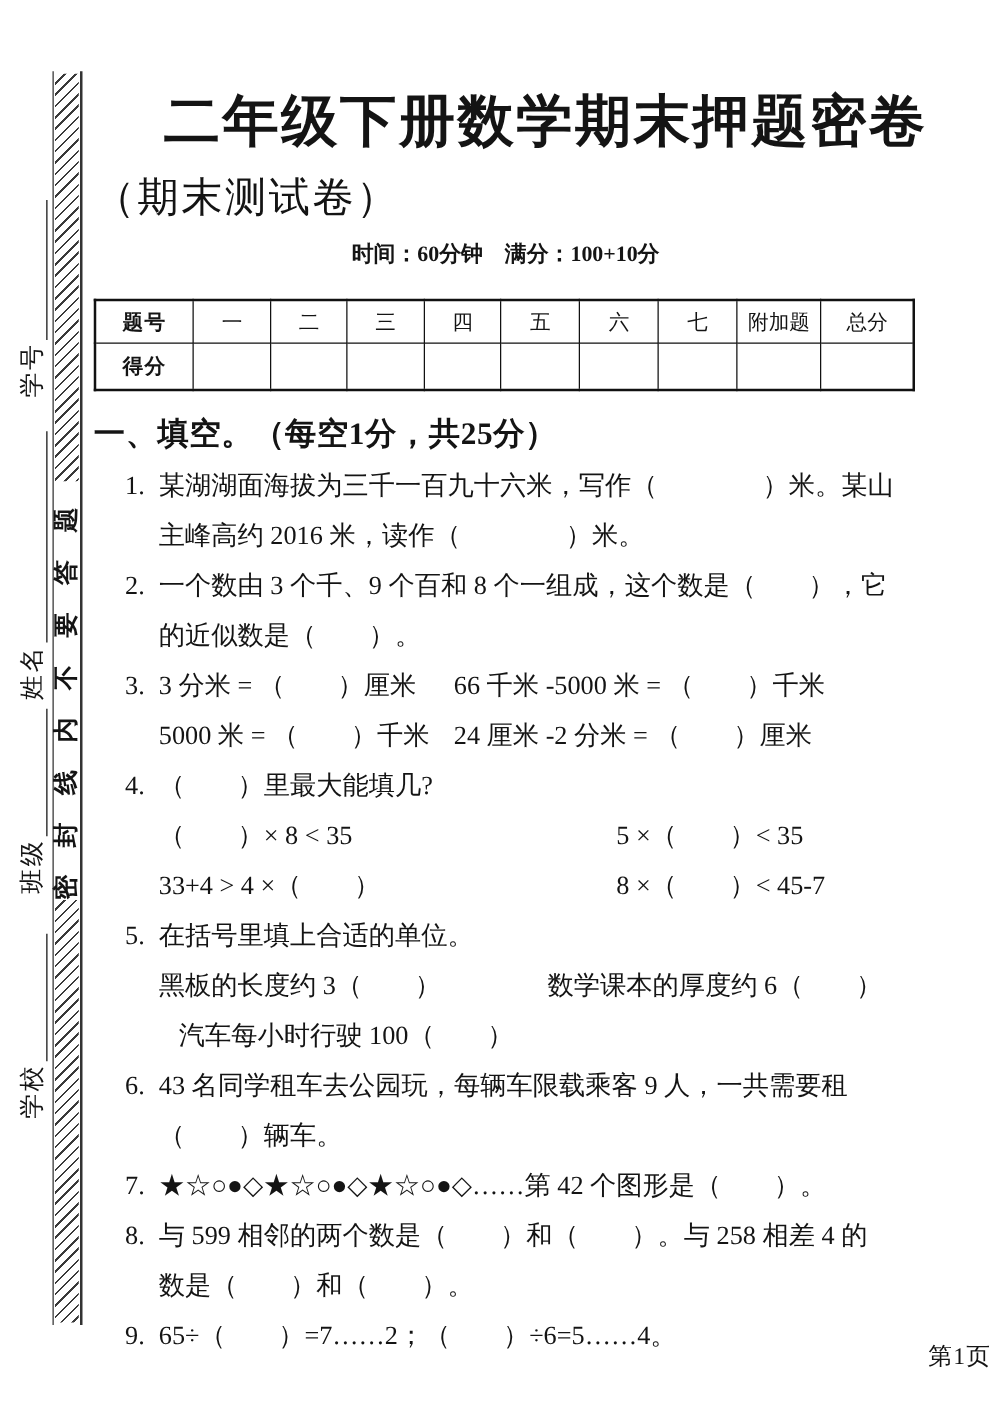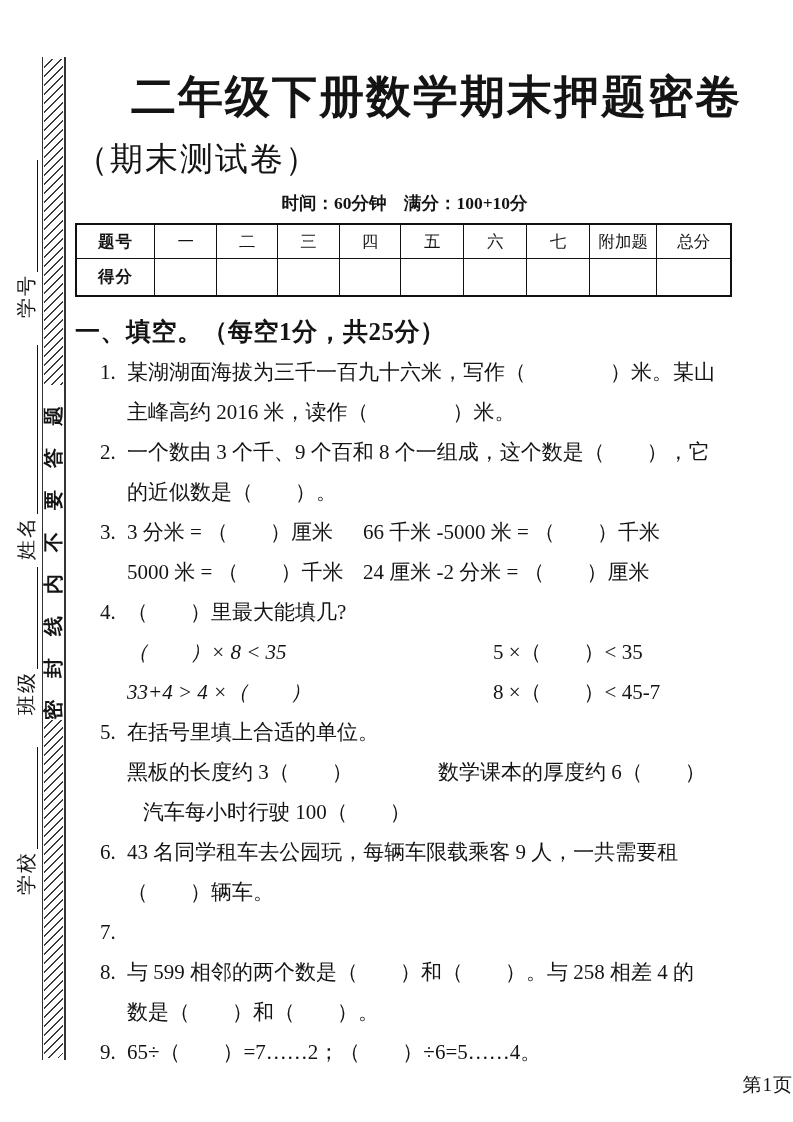--- a/index.html
+++ b/index.html
@@ -43,39 +43,39 @@
   
   .content{position:absolute;left:75px;top:0;width:667px;}
   .title{
     text-align:right;font-size:45px;font-weight:bold;letter-spacing:2px;
     margin-top:68px;line-height:1.3;
   }
   .subtitle{text-align:left;font-size:33px;margin-top:10px;line-height:1.35;letter-spacing:2px;}
   .info-line{text-align:center;font-size:17.5px;font-weight:bold;margin-top:10px;padding-right:8px;}
 
   table.score-table{
-    border-collapse:collapse;width:657px;margin-top:8px;table-layout:fixed;
+    border-collapse:collapse;width:657px;margin-top:24px;table-layout:fixed;
     font-size:16.5px;
   }
   table.score-table td{
     border:1.5px solid #111;text-align:center;height:33px;padding:0;
   }
   table.score-table{border:2px solid #111;}
   table.score-table .score-row td{height:36px;}
   table.score-table td.lbl{font-weight:bold;letter-spacing:1px;}
 
   .section-heading{
     font-weight:bold;font-size:25px;line-height:40px;margin-top:15px;letter-spacing:0.5px;
   }
 
   .qline{display:flex;line-height:40px;font-size:21px;padding-left:25px;}
   .qnum{flex:none;width:27px;}
   .qtext{white-space:pre-wrap;}
   .cols-c3 .colL{flex:none;width:220px;}
-  .cols-c4 .colL{flex:none;width:350px;font-style:italic;}
+  .cols-c4 .colL{flex:none;width:350px;}
   .cols-c5 .colL{flex:none;width:295px;}
   .colR{flex:none;margin-left:16px;}
 
   .footer{
     position:absolute;left:0;right:0;top:1072px;text-align:right;
     font-size:19px;letter-spacing:1px;
   }
 </style>
 </head>
 <body>
@@ -215,20 +215,21 @@
       <span class="qnum">6.</span>
       <span class="qtext">43 名同学租车去公园玩，每辆车限载乘客 9 人，一共需要租</span>
     </div>
     <div class="qline">
       <span class="qnum"></span>
       <span class="qtext">（　　）辆车。</span>
     </div>
 
     <div class="qline">
       <span class="qnum">7.</span>
+      <span class="qtext">★☆○●◇★☆○●◇★☆○●◇……第 42 个图形是（　　）。</span>
     </div>
 
     <div class="qline">
       <span class="qnum">8.</span>
       <span class="qtext">与 599 相邻的两个数是（　　）和（　　）。与 258 相差 4 的</span>
     </div>
     <div class="qline">
       <span class="qnum"></span>
       <span class="qtext">数是（　　）和（　　）。</span>
     </div>

